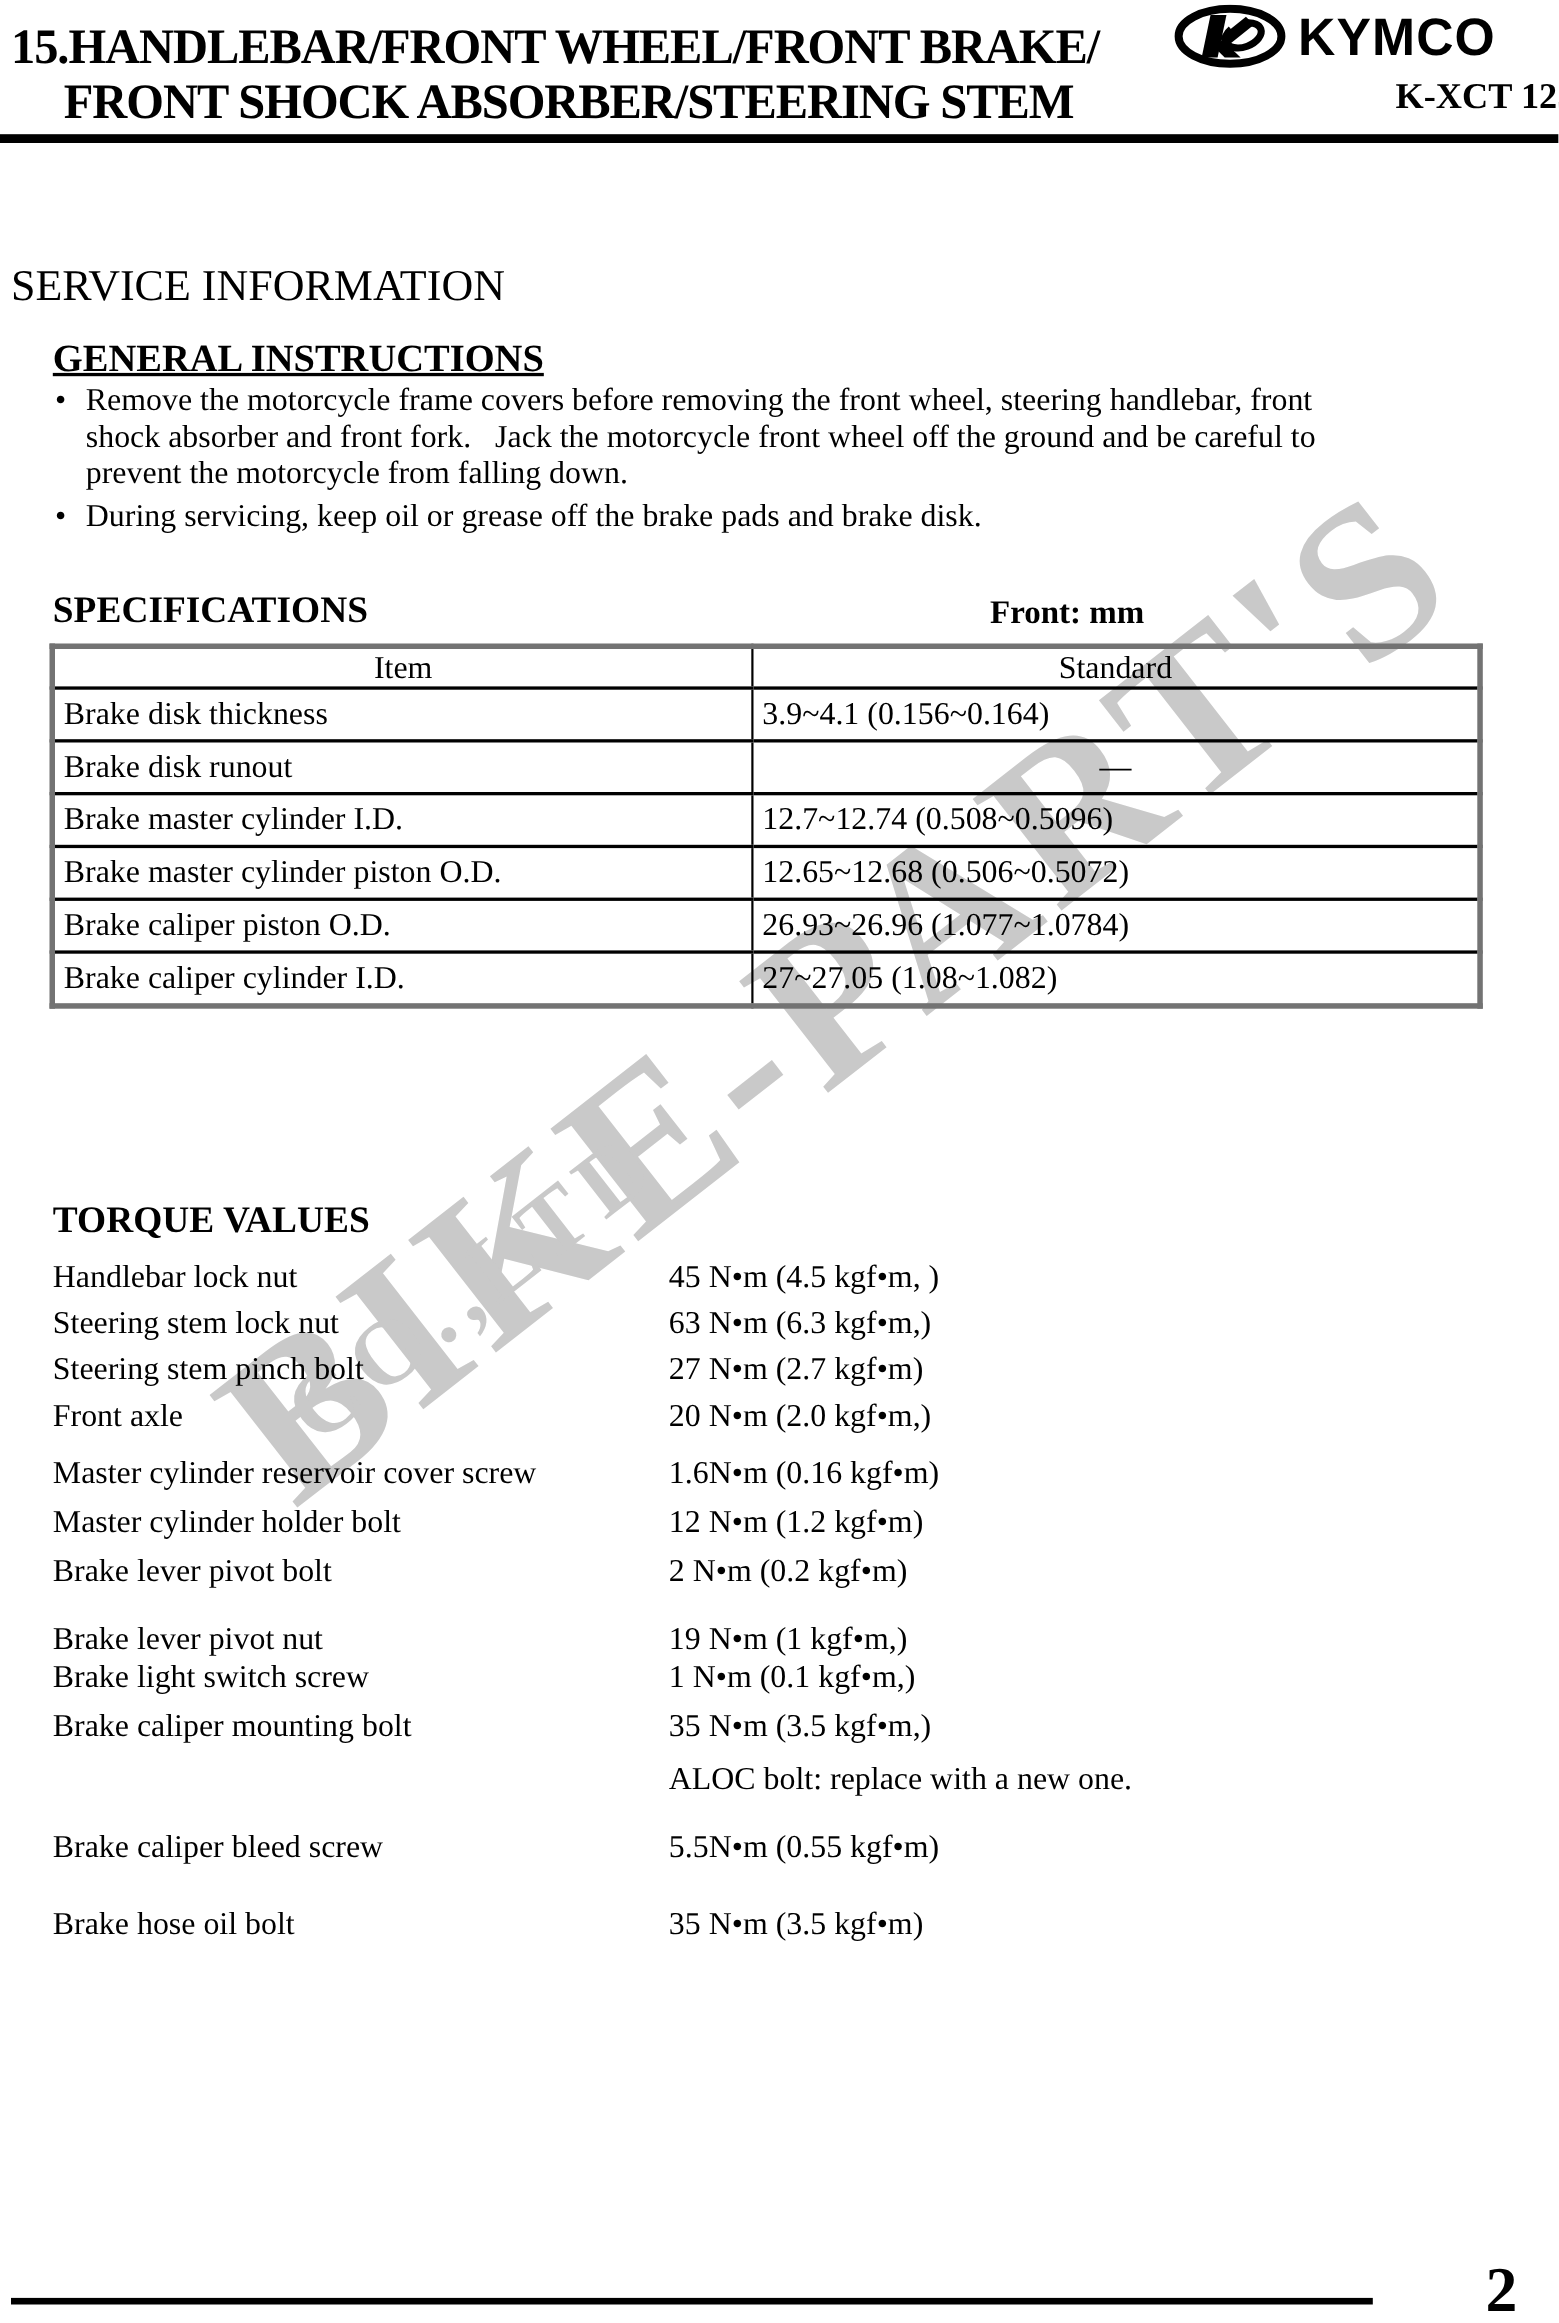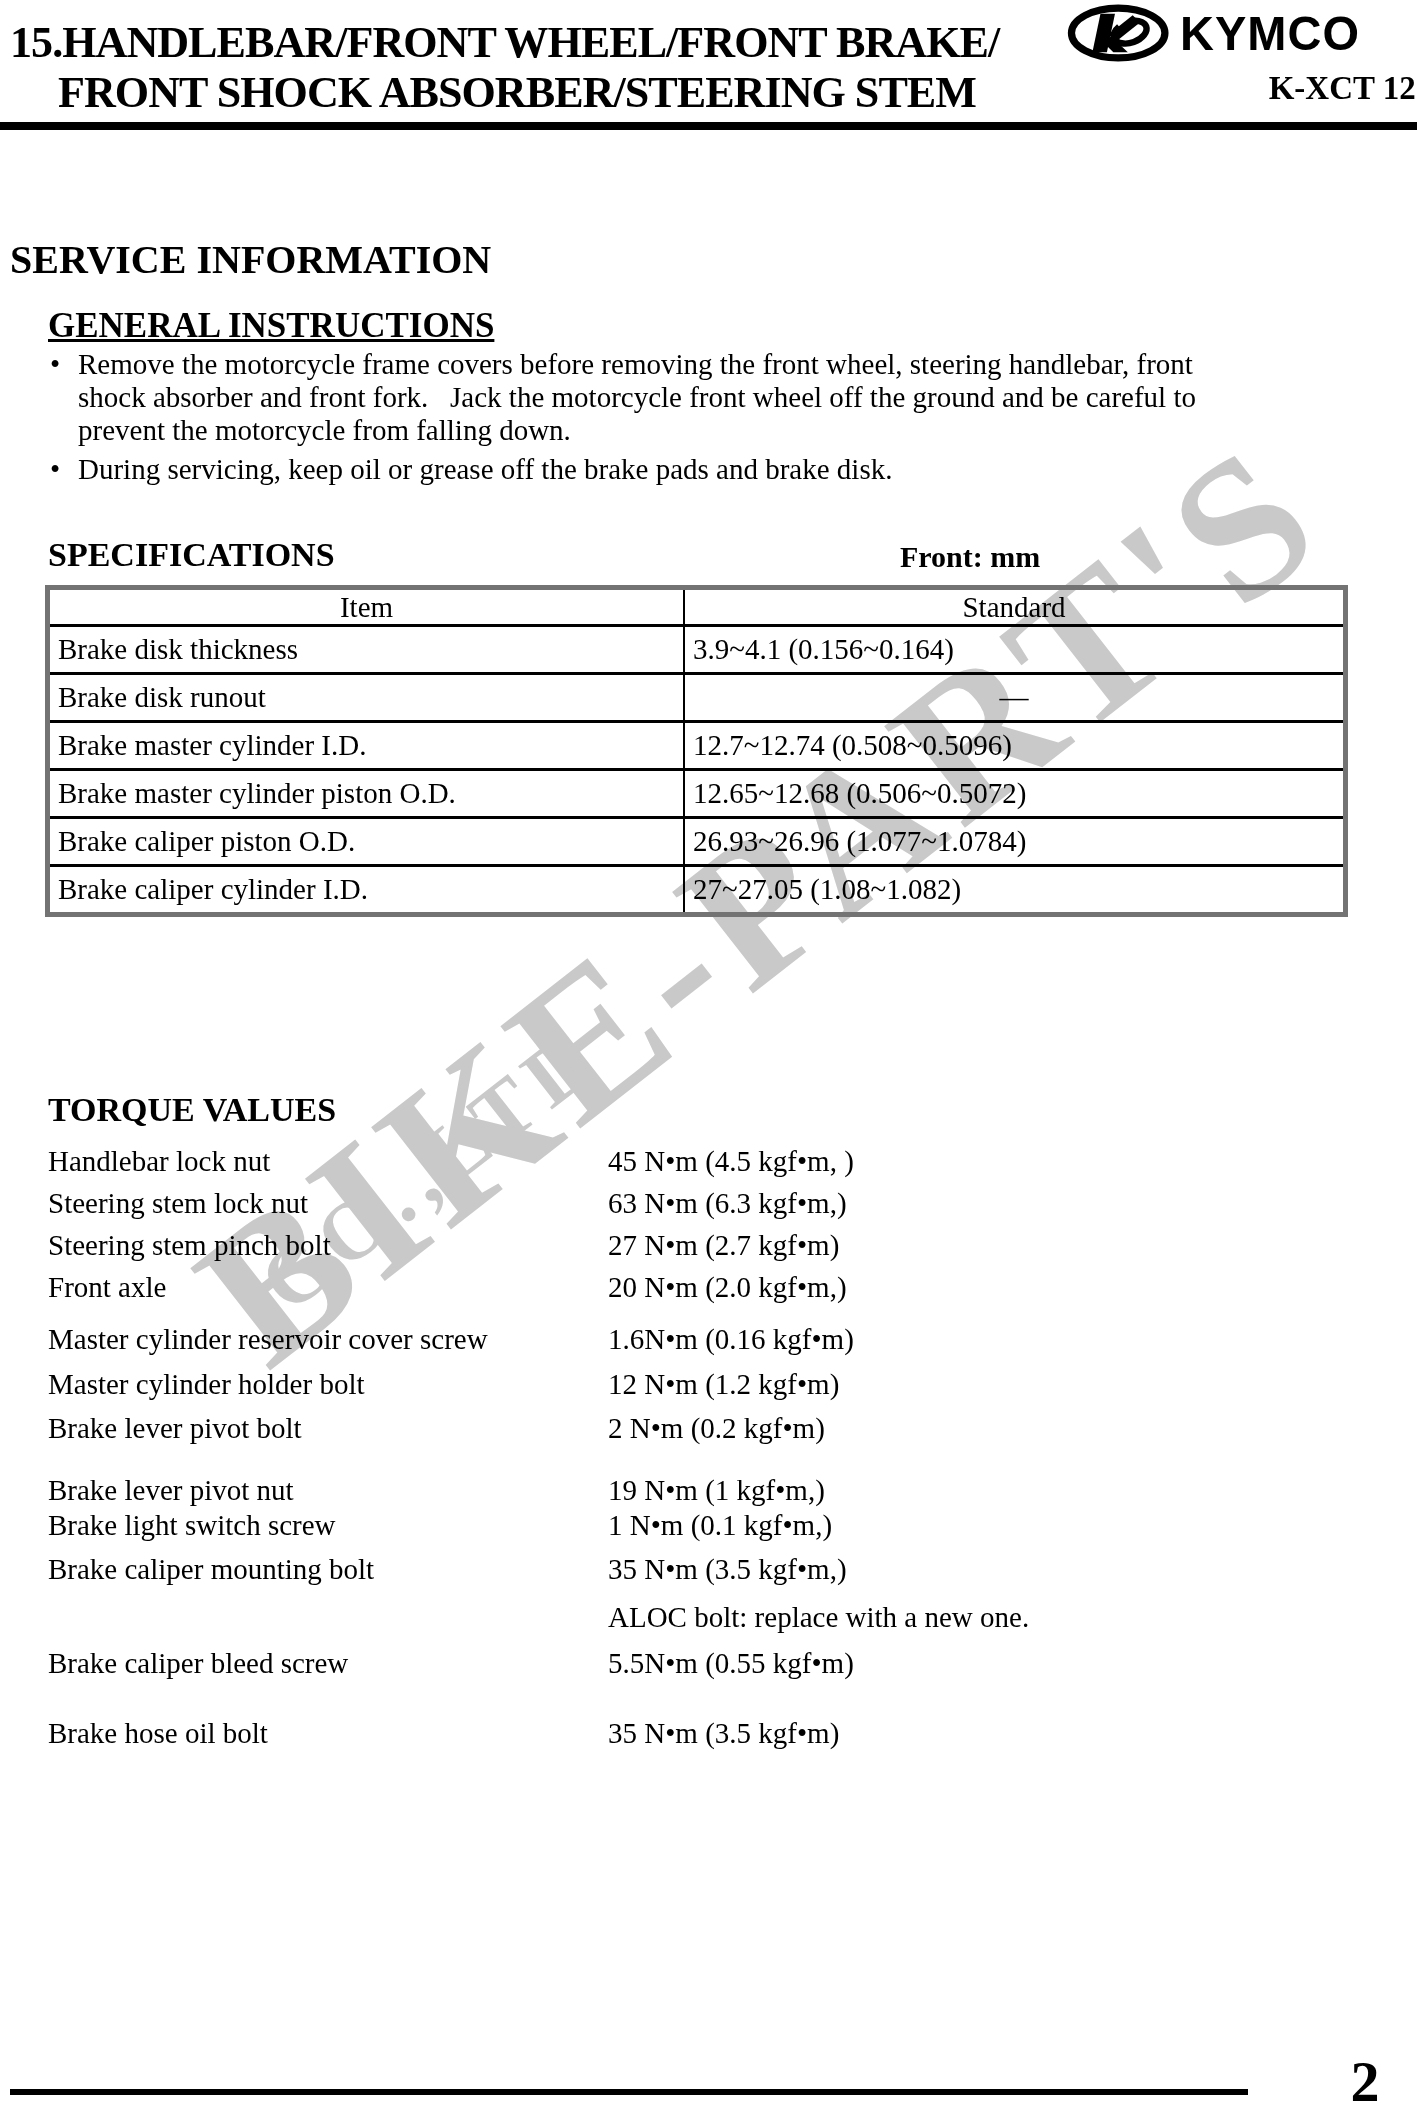--- a/index.html
+++ b/index.html
@@ -17,21 +17,21 @@
           letter-spacing:-1px;transform:scaleX(.98);transform-origin:left top;white-space:pre;z-index:1;}
   .title2{position:absolute;left:58px;top:66px;font-size:45px;font-weight:bold;
           letter-spacing:-1px;transform:scaleX(.98);transform-origin:left top;white-space:pre;z-index:1;}
   .brand-row{position:absolute;left:1066px;top:4px;display:flex;align-items:center;z-index:1;}
   .brand-name{font-family:"Liberation Sans","DejaVu Sans",sans-serif;font-weight:bold;
               font-size:47px;letter-spacing:1px;margin-left:8px;transform:scaleY(1.02);}
   .model{position:absolute;left:1240px;top:70px;width:230px;text-align:center;
          font-size:33px;font-weight:bold;z-index:1;}
   .top-rule{position:absolute;left:0;top:122px;width:1417px;height:8px;background:#000;z-index:1;}
   
-  .h-service{position:absolute;left:10px;top:236px;font-size:40px;font-weight:bold;z-index:1;text-align:right;}
+  .h-service{position:absolute;left:10px;top:236px;font-size:40px;font-weight:normal;z-index:1;text-align:right;}
   .h-general{position:absolute;left:48px;top:306px;font-size:35px;font-weight:bold;z-index:1;text-decoration:underline;}
   .h-spec{position:absolute;left:48px;top:536px;font-size:34px;font-weight:bold;z-index:1;}
   .h-unit{position:absolute;left:900px;top:540px;font-size:30px;font-weight:bold;z-index:1;}
   
   .bullets{position:absolute;left:50px;top:348px;width:1340px;z-index:1;}
   .bullet-row{display:flex;align-items:flex-start;}
   .bullet-row + .bullet-row{margin-top:6px;}
   .bullet-dot{width:28px;font-size:29px;line-height:33px;flex:0 0 28px;}
   .bullet-dot::before{content:"\2022";}
   .bullet-text{font-size:29px;line-height:33px;}
@@ -177,21 +177,21 @@
       <span class="tvalue">1 N•m (0.1 kgf•m,)</span>
     </div>
     <div class="trow" style="margin-top:2px">
       <span class="tlabel">Brake caliper mounting bolt</span>
       <span class="tvalue">35 N•m (3.5 kgf•m,)</span>
     </div>
     <div class="trow" style="margin-top:6px">
       <span class="tlabel"></span>
       <span class="tvalue">ALOC bolt: replace with a new one.</span>
     </div>
-    <div class="trow" style="margin-top:4px">
+    <div class="trow" style="margin-top:20px">
       <span class="tlabel">Brake caliper bleed screw</span>
       <span class="tvalue">5.5N•m (0.55 kgf•m)</span>
     </div>
     <div class="trow" style="margin-top:28px">
       <span class="tlabel">Brake hose oil bolt</span>
       <span class="tvalue">35 N•m (3.5 kgf•m)</span>
     </div>
   </div>
 
   <div class="bottom-rule"></div>

